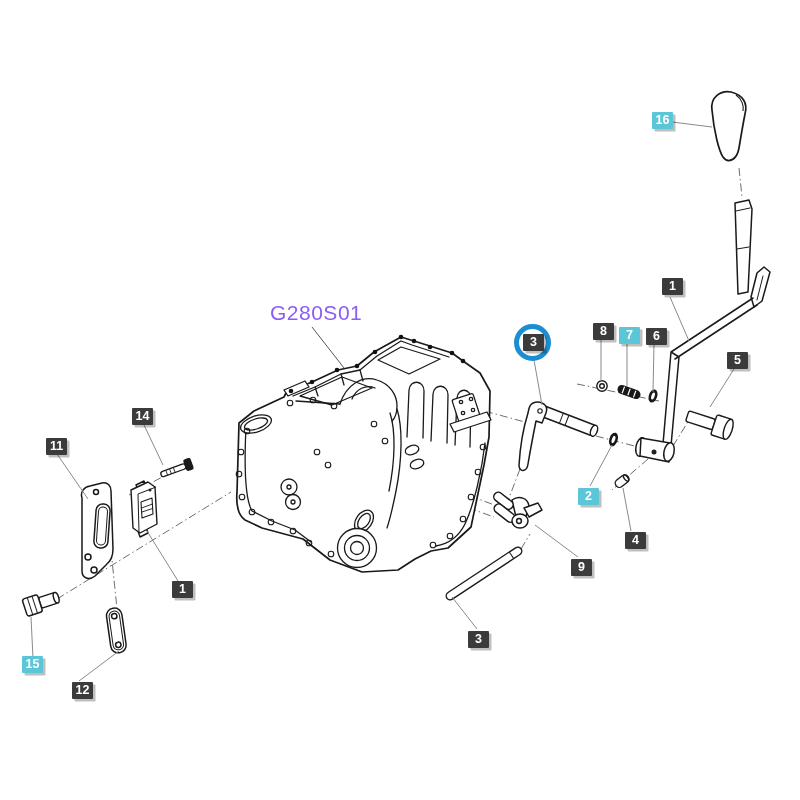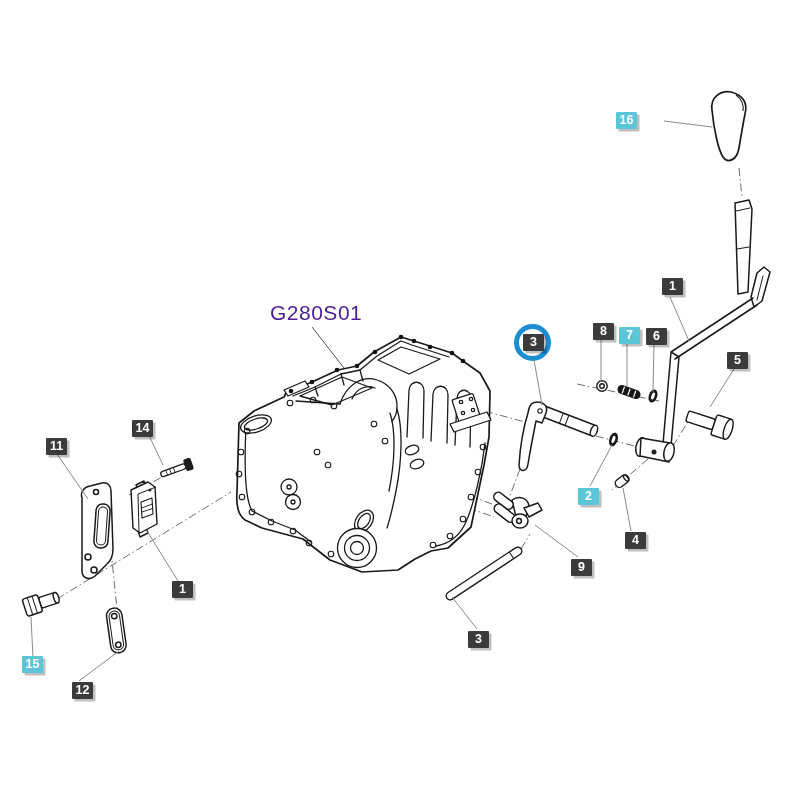--- a/index.html
+++ b/index.html
@@ -18,39 +18,39 @@
     border-radius:1px;cursor:pointer;user-select:none;
   }
   .plabel.cyan{background:var(--label-cyan,#5bc6d7);}
   .ring{
     position:absolute;left:514px;top:324px;width:37px;height:37px;
     border:5.5px solid var(--ring-blue,#1b8ed3);border-radius:50%;
     box-sizing:border-box;background:transparent;
   }
   .asm-title{
     position:absolute;left:270px;top:301px;
-    font-size:21px;color:#4c1d95;letter-spacing:0.5px;cursor:pointer;
+    font-size:21px;color:#8b5cf6;letter-spacing:0.5px;cursor:pointer;
   }
   
   .lp1{left:662px;top:278px}
   .lp2{left:578px;top:488px}
   .lp3{left:523px;top:334px}
   .lp4{left:625px;top:532px}
   .lp5{left:727px;top:352px}
   .lp6{left:646px;top:328px}
   .lp7{left:619px;top:327px}
   .lp8{left:593px;top:323px}
   .lp9{left:571px;top:559px}
   .lp10{left:468px;top:631px}
   .lp11{left:46px;top:438px}
   .lp12{left:72px;top:682px}
   .lp13{left:172px;top:581px}
-  .lp14{left:132px;top:420px}
+  .lp14{left:132px;top:408px}
   .lp15{left:22px;top:656px}
-  .lp16{left:616px;top:112px}
+  .lp16{left:652px;top:112px}
 </style>
 </head>
 <body>
 
 <div id="stage">
 
 <svg width="800" height="800" viewBox="0 0 800 800">
 
   <g stroke="#6e6e6e" stroke-width="1" fill="none" stroke-dasharray="8 3 1.5 3">
     <path d="M57,599 L231,492"></path>

